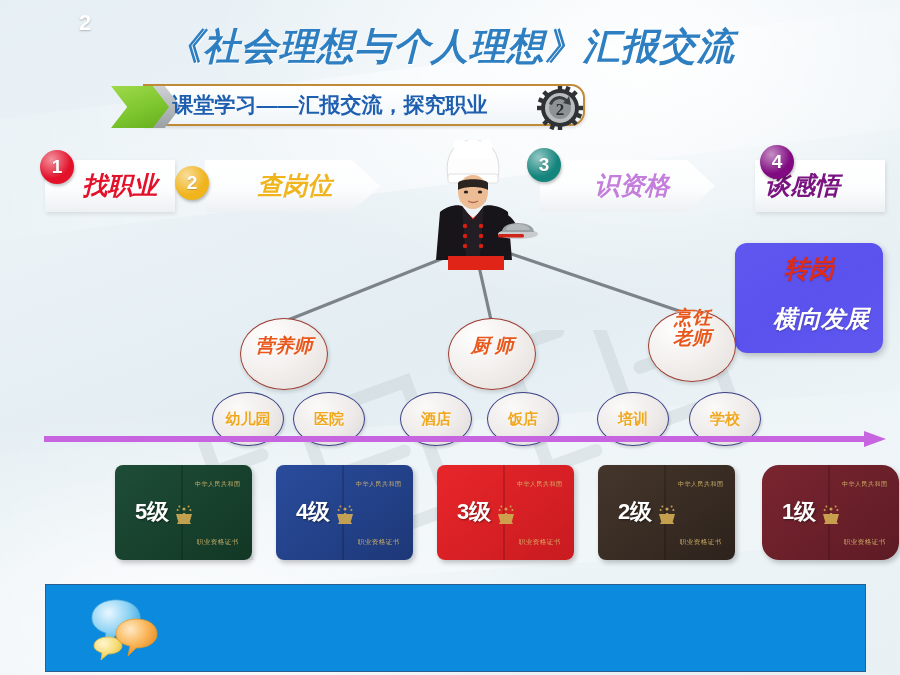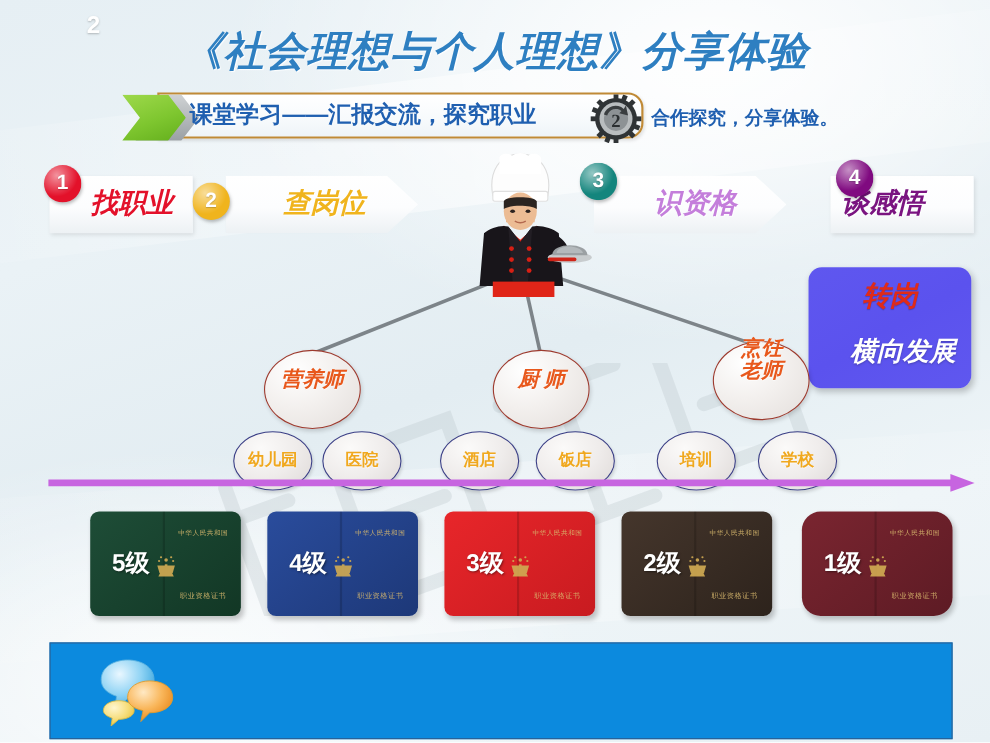--- a/index.html
+++ b/index.html
@@ -221,20 +221,21 @@
   #purple-arrow { position: absolute; left: 40px; top: 430px; width: 850px; height: 18px; }
 
   
   .cert {
     position: absolute;
     top: 465px;
     width: 137px; height: 95px;
     border-radius: 8px;
     box-shadow: 2px 3px 5px rgba(0,0,0,0.22);
     overflow: hidden;
+    margin-left: 33px;
   }
   .cert .spine {
     position: absolute; left: 48%; top: 0; width: 2px; height: 100%;
     background: rgba(0,0,0,0.16);
   }
   .cert .grade {
     position: absolute; left: 6px; top: 32px; width: 62px;
     text-align: center;
     font-family: "Liberation Sans", sans-serif;
     font-weight: bold;
@@ -300,21 +301,21 @@
         <path d="M40 60 L140 60 M90 30 L90 185 M40 185 L140 185"></path>
         <path d="M190 40 L300 40 L300 175 L190 175 Z"></path>
         <path d="M215 105 L275 105"></path>
         <path d="M350 45 L460 45 M405 45 L405 170 M355 170 L455 170"></path>
         <path d="M500 50 L600 50 L600 165 L500 165 Z"></path>
         <path d="M525 107 L575 107"></path>
       </g>
     </svg>
   </div>
 
-  <div id="title">《社会理想与个人理想》分享体验</div>
+  <div id="title">《社会理想与个人理想》汇报交流</div>
 
   <div id="subtitle-group">
     <div id="subtitle-box"></div>
     <div id="step-chevron-shadow"></div>
     <div id="step-chevron"></div>
   </div>
   <div id="step-chevron-num">2</div>
   <div id="subtitle-text">课堂学习——汇报交流，探究职业</div>
 
   <div id="gear-icon">
@@ -335,21 +336,20 @@
           <rect x="-23" y="-2.2" width="6" height="4.4" transform="rotate(22)"></rect>
           <rect x="17" y="-2.2" width="6" height="4.4" transform="rotate(22)"></rect>
         </g>
         <circle r="15" fill="#b9bdbf"></circle>
         <circle r="11" fill="#8d9295"></circle>
         <path d="M -11 -4 A 11 11 0 0 1 7 -9 L 9 -12 L 11 -3 L 3 -5 L 5 -7 A 8 8 0 0 0 -8 -3 Z" fill="#3a3e40"></path>
       </g>
       <text x="26" y="29" text-anchor="middle" font-family="Liberation Serif, serif" font-size="17" font-weight="bold" fill="#2b2f31">2</text>
     </svg>
   </div>
-  <div id="coop-text">合作探究，分享体验。</div>
 
   <svg id="connectors" xmlns="http://www.w3.org/2000/svg">
     <g stroke="#7d8489" stroke-width="3.2" fill="none">
       <line x1="474" y1="246" x2="288" y2="320"></line>
       <line x1="478" y1="262" x2="491" y2="320"></line>
       <line x1="482" y1="244" x2="688" y2="314"></line>
     </g>
   </svg>
 
   <div id="steps-layer">

